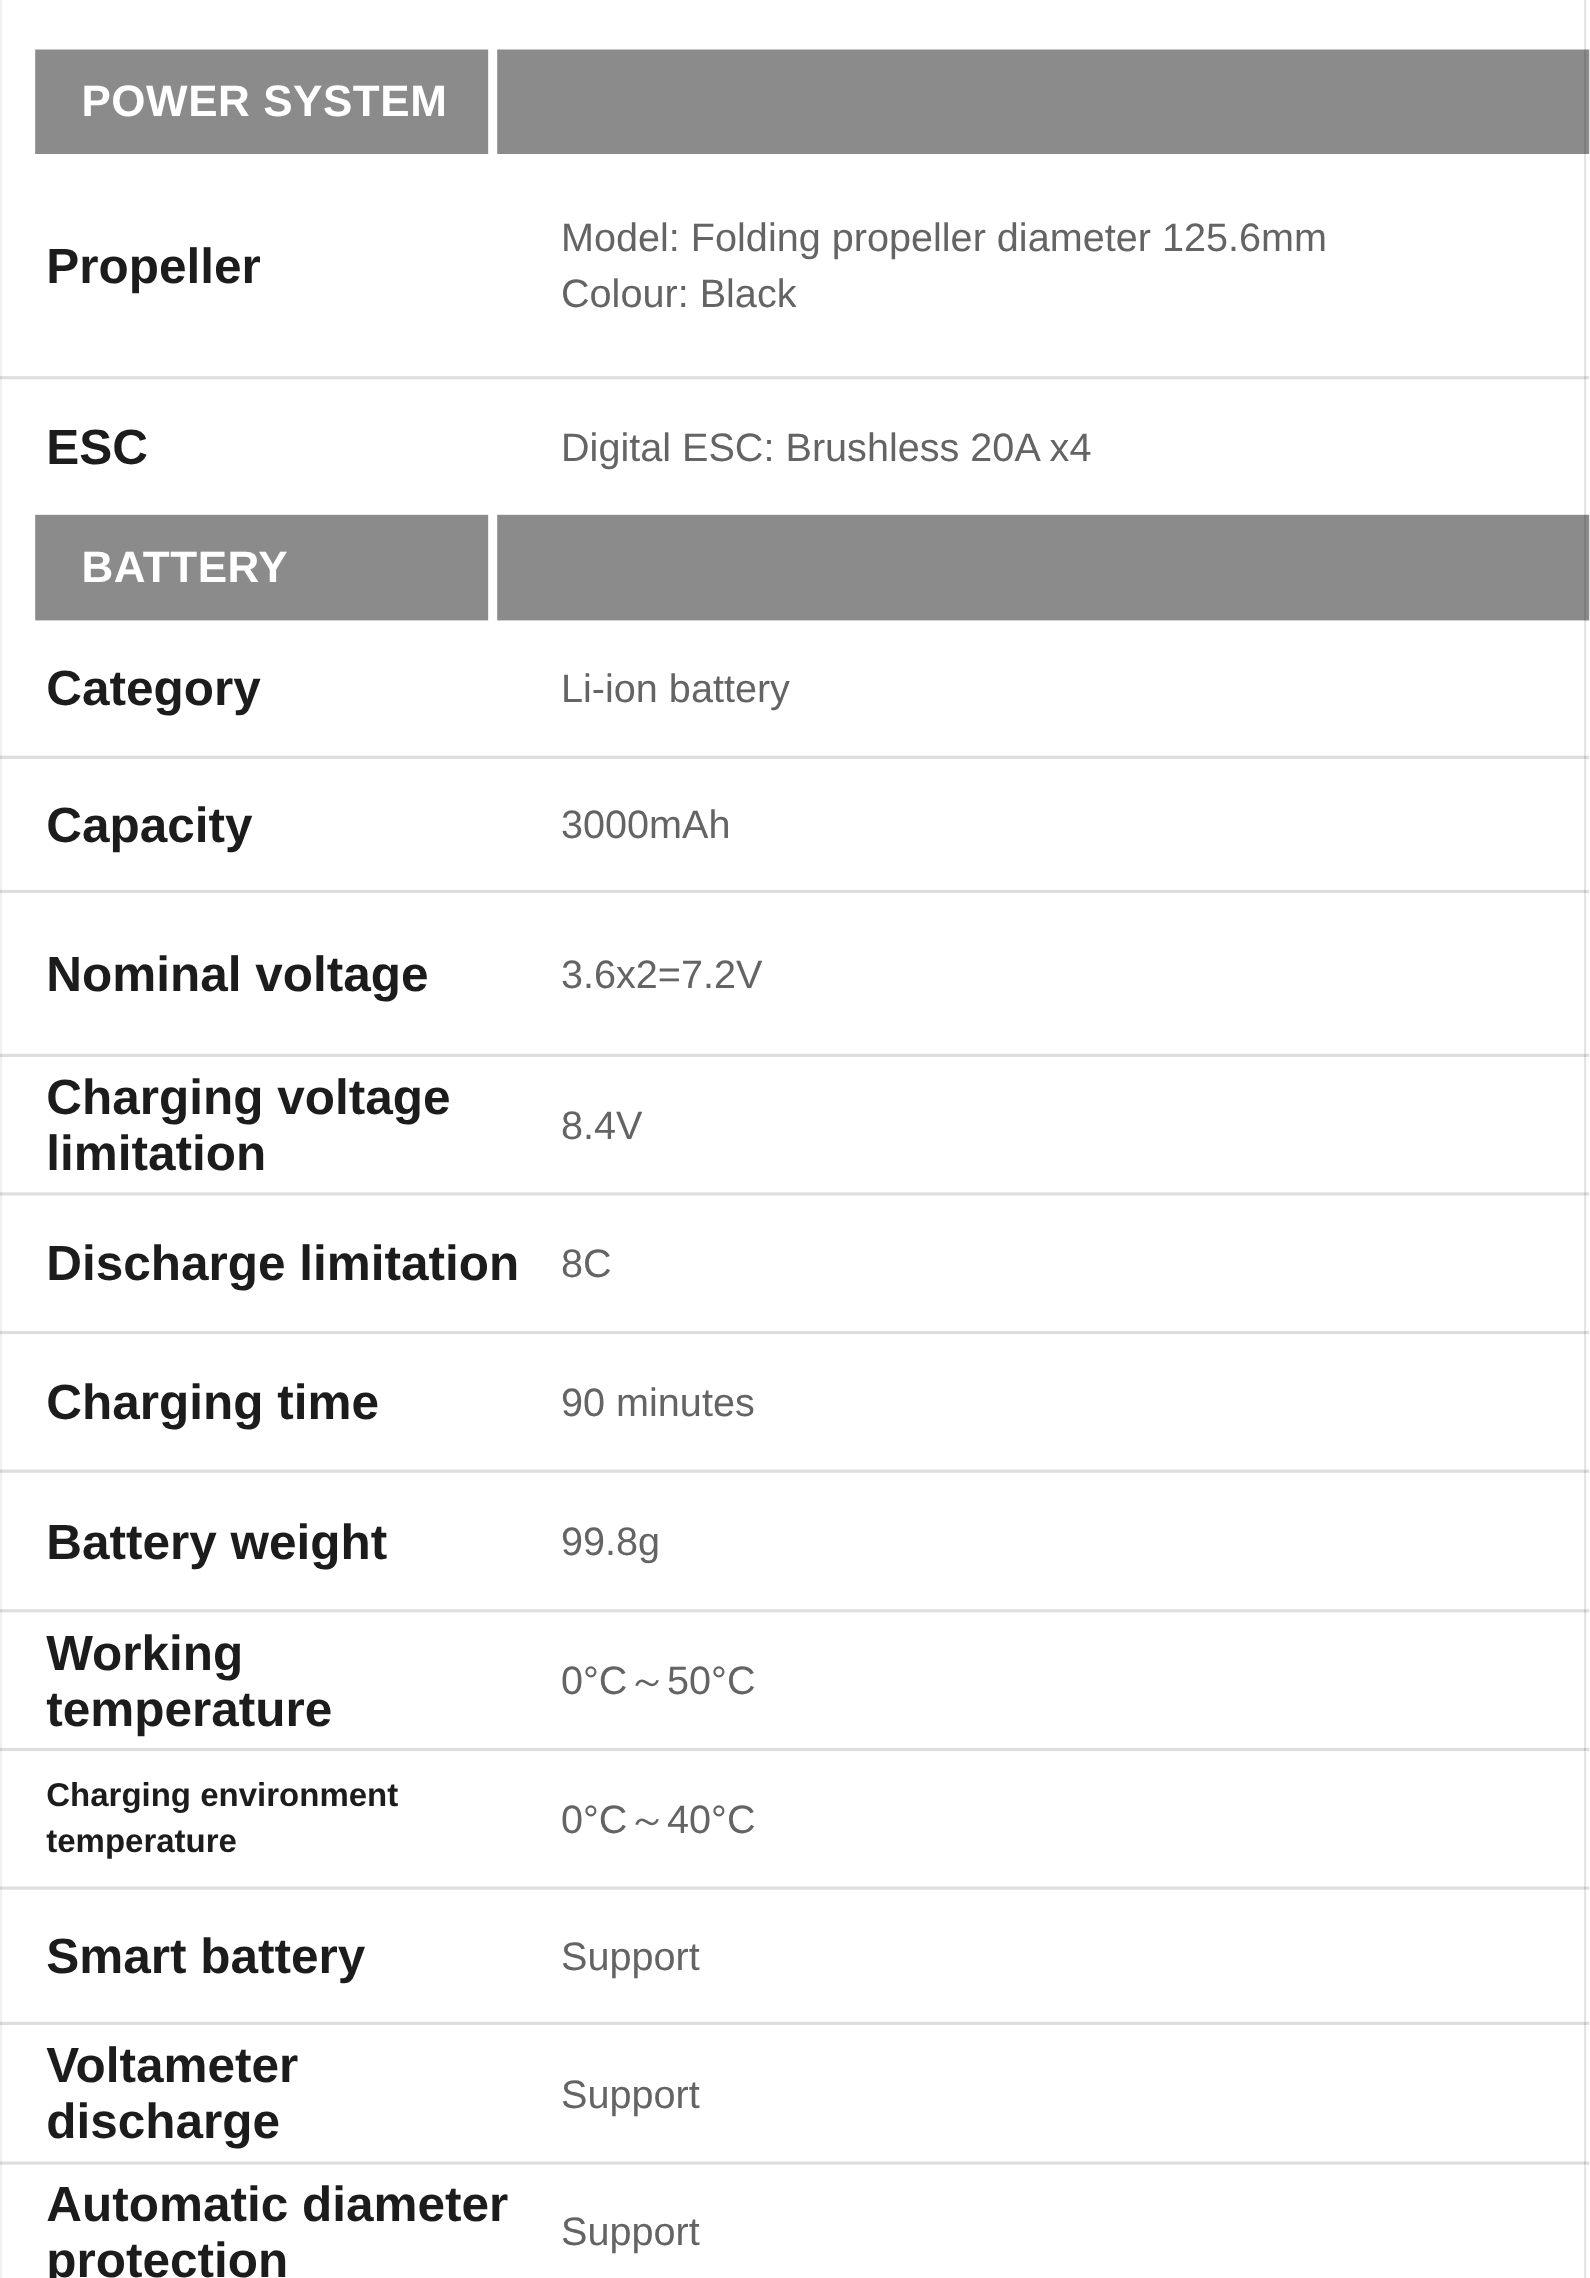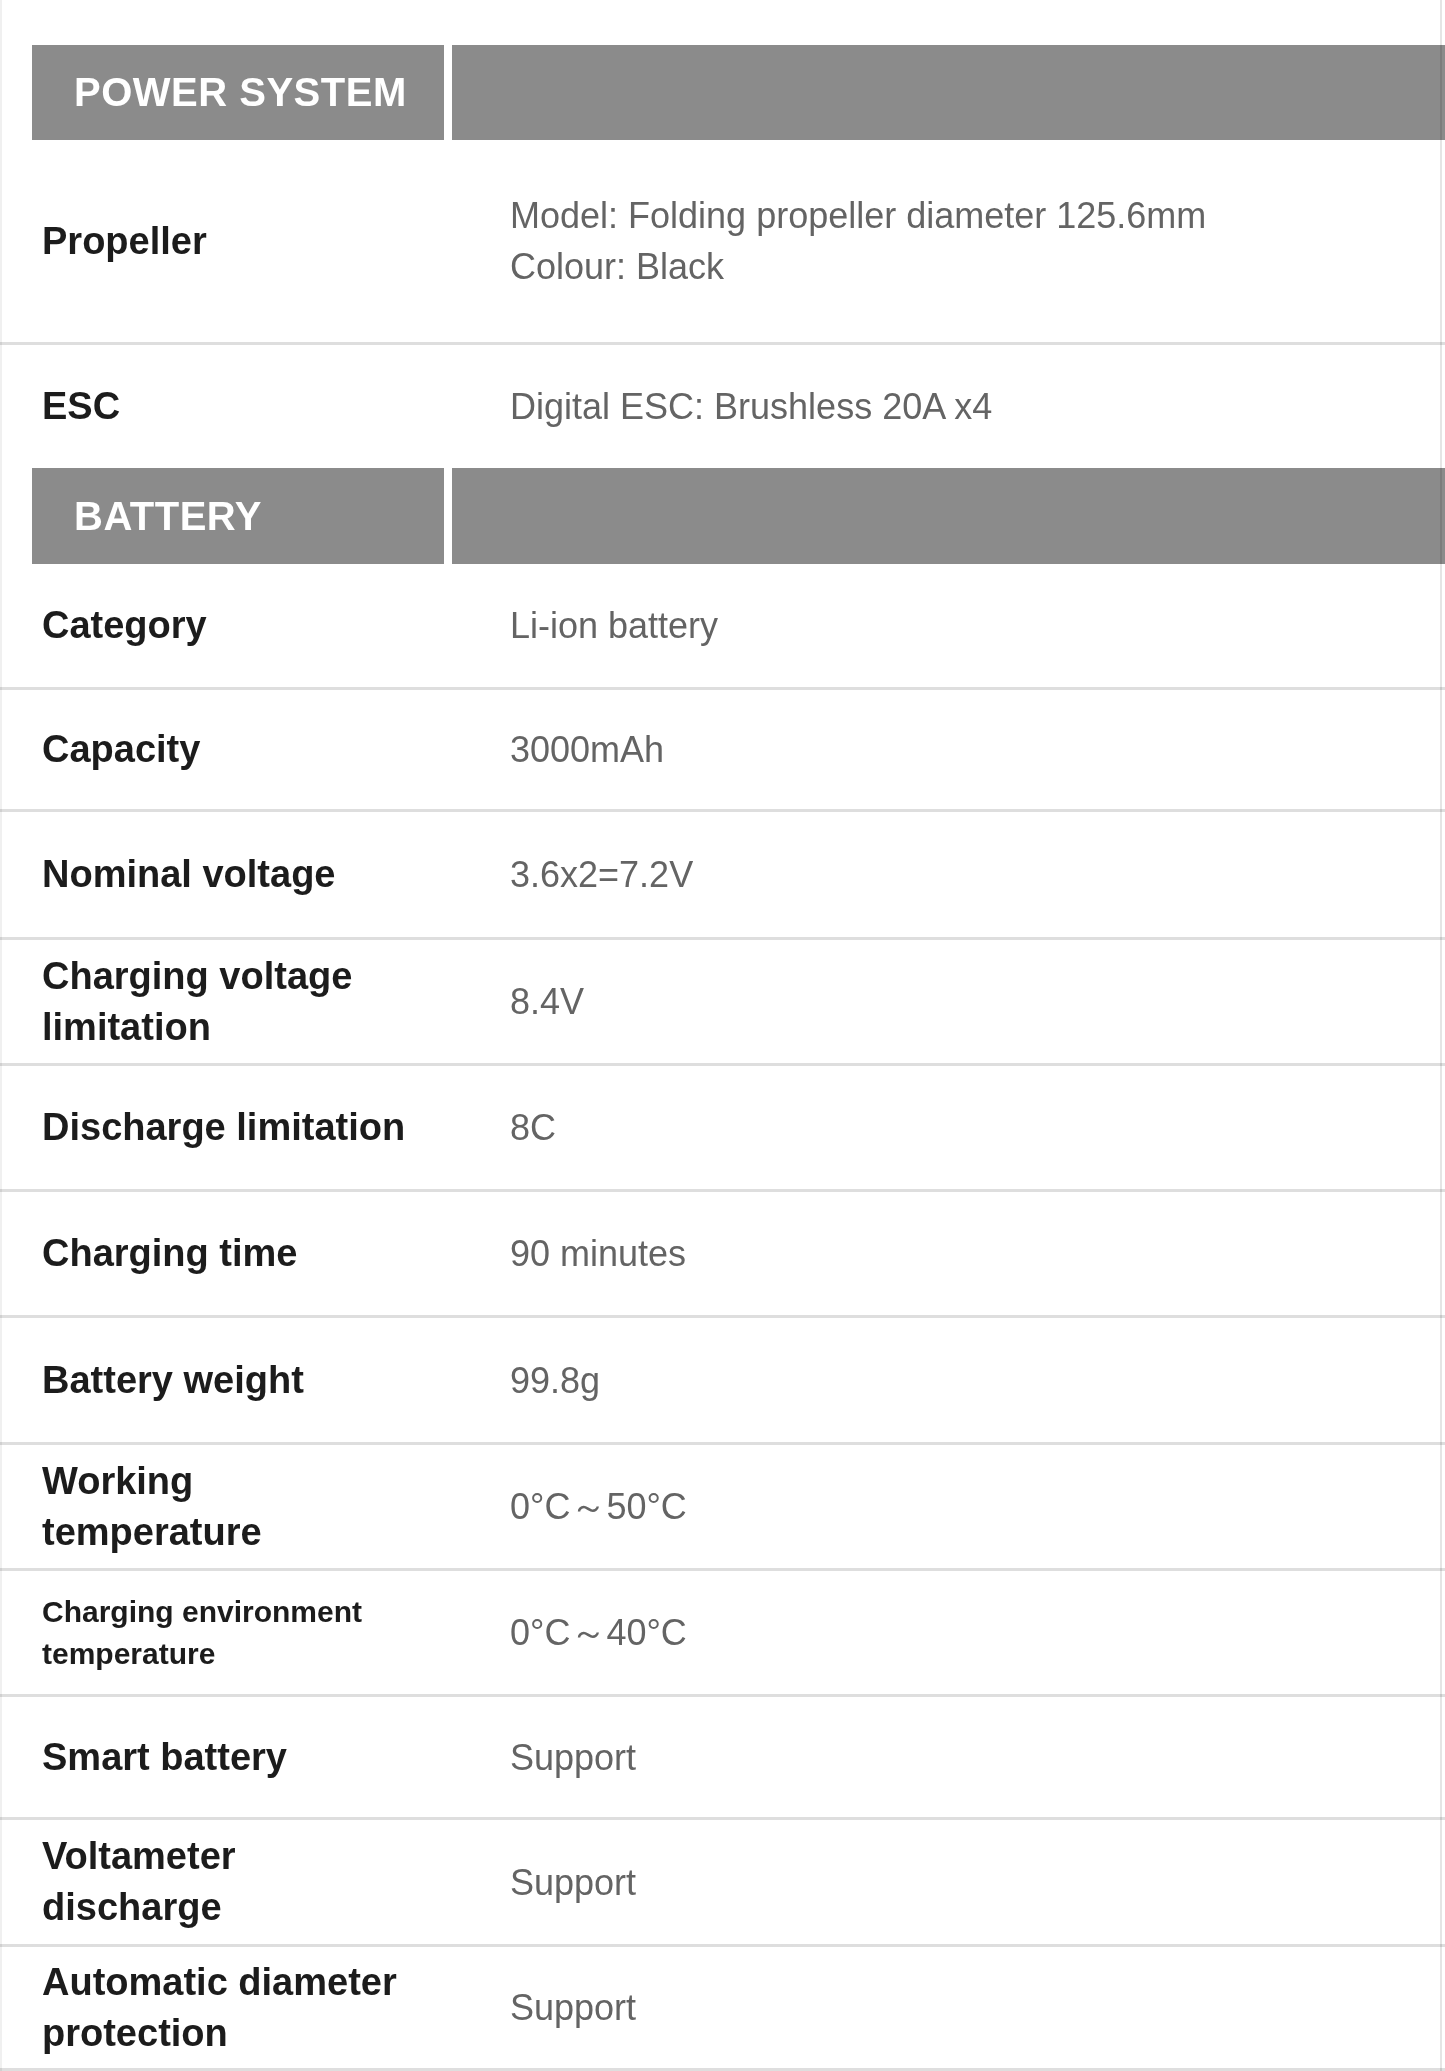--- a/index.html
+++ b/index.html
@@ -74,21 +74,21 @@
     border-bottom: 3px solid #dedede;
     background: #ffffff;
   }
   .row.no-divider {
     border-bottom: none;
   }
   .label {
     width: 510px;
     padding-left: 42px;
     box-sizing: border-box;
-    font-size: 38px;
+    font-size: 45px;
     font-weight: 600;
     color: #1c1c1c;
     line-height: 51px;
   }
   .label.small {
     font-size: 30px;
     line-height: 42px;
   }
   .value {
     flex: 1;
@@ -154,21 +154,21 @@
 
   <div class="row" style="height:122px">
     <div class="label">
       <span>Capacity</span>
     </div>
     <div class="value">
       <span>3000mAh</span>
     </div>
   </div>
 
-  <div class="row" style="height:128px">
+  <div class="row" style="height:149px">
     <div class="label">
       <span>Nominal voltage</span>
     </div>
     <div class="value">
       <span>3.6x2=7.2V</span>
     </div>
   </div>
 
   <div class="row" style="height:126px">
     <div class="label">

